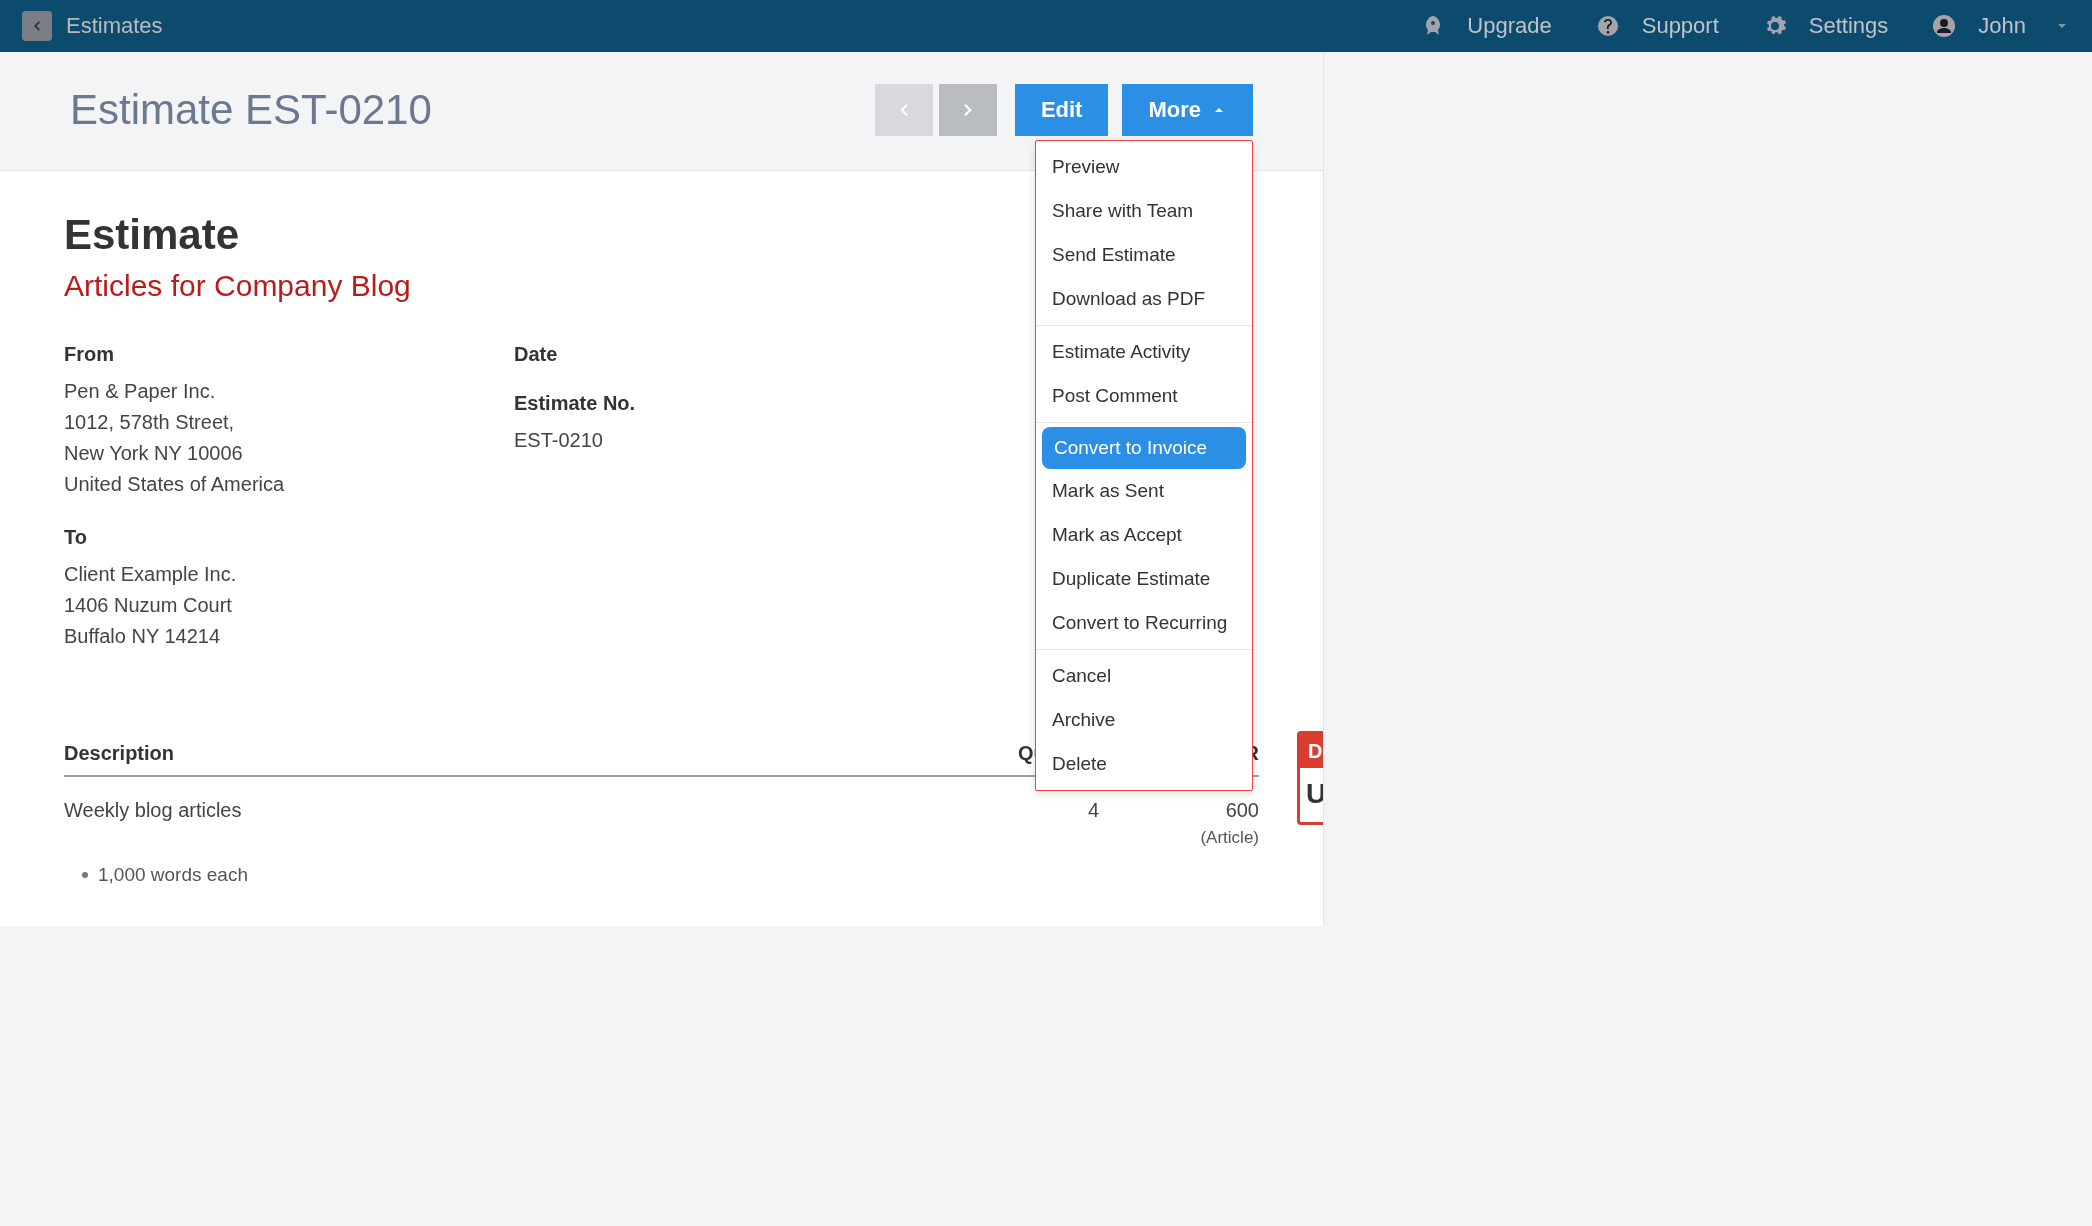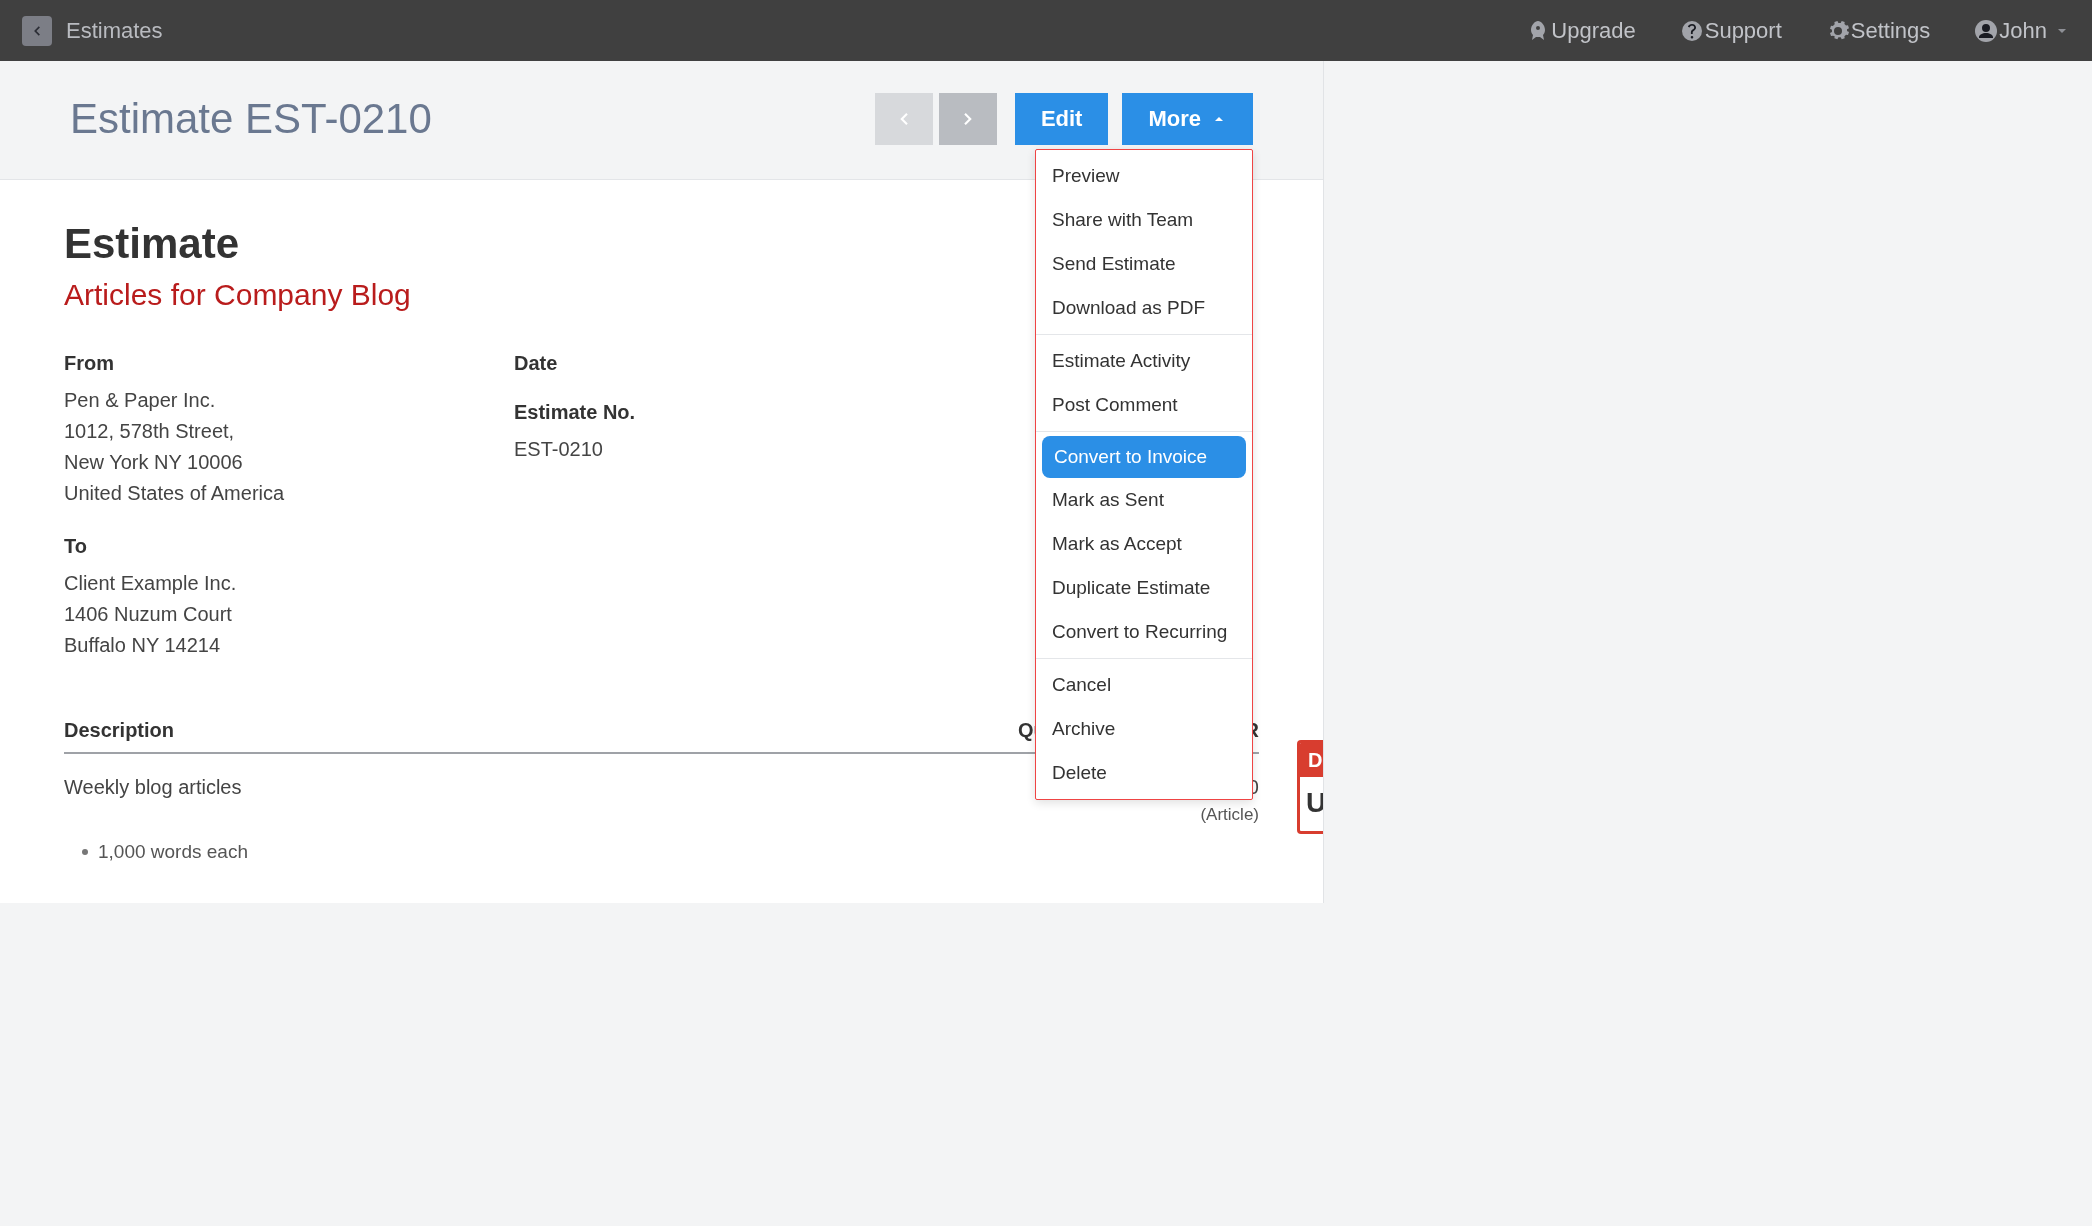--- a/index.html
+++ b/index.html
@@ -1,25 +1,25 @@
 <!DOCTYPE html>
 <html><head>
 <meta charset="utf-8">
 <style>
   * { box-sizing: border-box; margin: 0; padding: 0; }
   html, body { width: 100%; height: 100%; font-family: -apple-system, "Helvetica Neue", Arial, sans-serif; background:#f3f4f5; color:#333; }
   body { font-size:18px; }
 
   
-  .topbar { background:#404040; height:61px; display:flex; align-items:center; padding:0 22px; color:#cfd0d3; }
+  .topbar { background:#0c4a6e; height:52px; display:flex; align-items:center; padding:0 22px; color:#cfd0d3; }
   .back-btn { width:30px; height:30px; background:#7c7e86; border-radius:4px; display:flex; align-items:center; justify-content:center; margin-right:14px; cursor:pointer;}
   .back-btn svg { width:14px; height:14px; fill:#2b2d35; }
   .breadcrumb { font-size:22px; color:#b9bbc0; }
   .top-spacer { flex:1; }
-  .top-link { display:flex; align-items:center; gap:1px; font-size:22px; color:#c1c3c8; margin-left:44px; cursor:pointer;}
+  .top-link { display:flex; align-items:center; gap:22px; font-size:22px; color:#c1c3c8; margin-left:44px; cursor:pointer;}
   .top-link .icon { width:24px; height:24px; fill:#9d9fa6; display:flex; align-items:center; justify-content:center;}
   .top-link .icon svg { width:24px; height:24px; fill:#a2a4aa; }
   .chevron-small { width:16px; height:16px; fill:#8e9096; margin-left:6px;}
 
   
   .page-wrap { width:1324px; margin:0; background:#fff; border-right:1px solid #e1e3e6; min-height:calc(100% - 66px); position:relative;}
   .page-header { background:#f3f4f5; padding:32px 70px 34px 70px; border-bottom:1px solid #e3e5e8; display:flex; align-items:center; justify-content:space-between;}
   .page-title { font-size:42px; font-weight:400; color:#6a7890; }
   .header-actions { display:flex; gap:6px; align-items:center; position:relative;}
   .nav-btn { width:58px; height:52px; background:#b9bcc1; display:flex; align-items:center; justify-content:center; cursor:pointer;}
@@ -45,21 +45,21 @@
   .field-label { font-size:20px; font-weight:700; color:#333; margin-bottom:10px; margin-top:26px;}
   .field-label:first-child{ margin-top:0;}
   .field-line { font-size:20px; color:#444; line-height:1.55;}
 
   
   .badge { position:absolute; right:0; top:560px; width:26px; height:94px; background:#fff; border:3px solid #d83d2f; border-right:none; border-radius:4px 0 0 4px; overflow:hidden;}
   .badge-top { height:34px; background:#d83d2f; color:#fff; font-weight:700; font-size:20px; display:flex; align-items:center; padding-left:8px;}
   .badge-bot { font-size:28px; font-weight:700; color:#333; padding:10px 0 0 6px;}
 
   
-  .items { margin-top:58px;}
+  .items { margin-top:90px;}
   .items-head { display:flex; font-size:20px; font-weight:700; color:#333; border-bottom:2px solid #9fa2a7; padding-bottom:10px;}
   .col-desc { flex:1; }
   .col-qty { width:180px; text-align:right; padding-right:40px;}
   .col-rate { width:120px; text-align:right;}
   .items-row { display:flex; font-size:20px; color:#444; padding-top:22px;}
   .row-sub { font-size:19px; color:#555; padding-top:16px;}
   .row-sub .bullet { display:inline-block; width:6px; height:6px; background:#777; border-radius:50%; margin:0 10px 3px 18px;}
   .rate-unit { font-size:17px; color:#555; text-align:right; padding-top:6px;}
 
   .outer { display:flex;}

